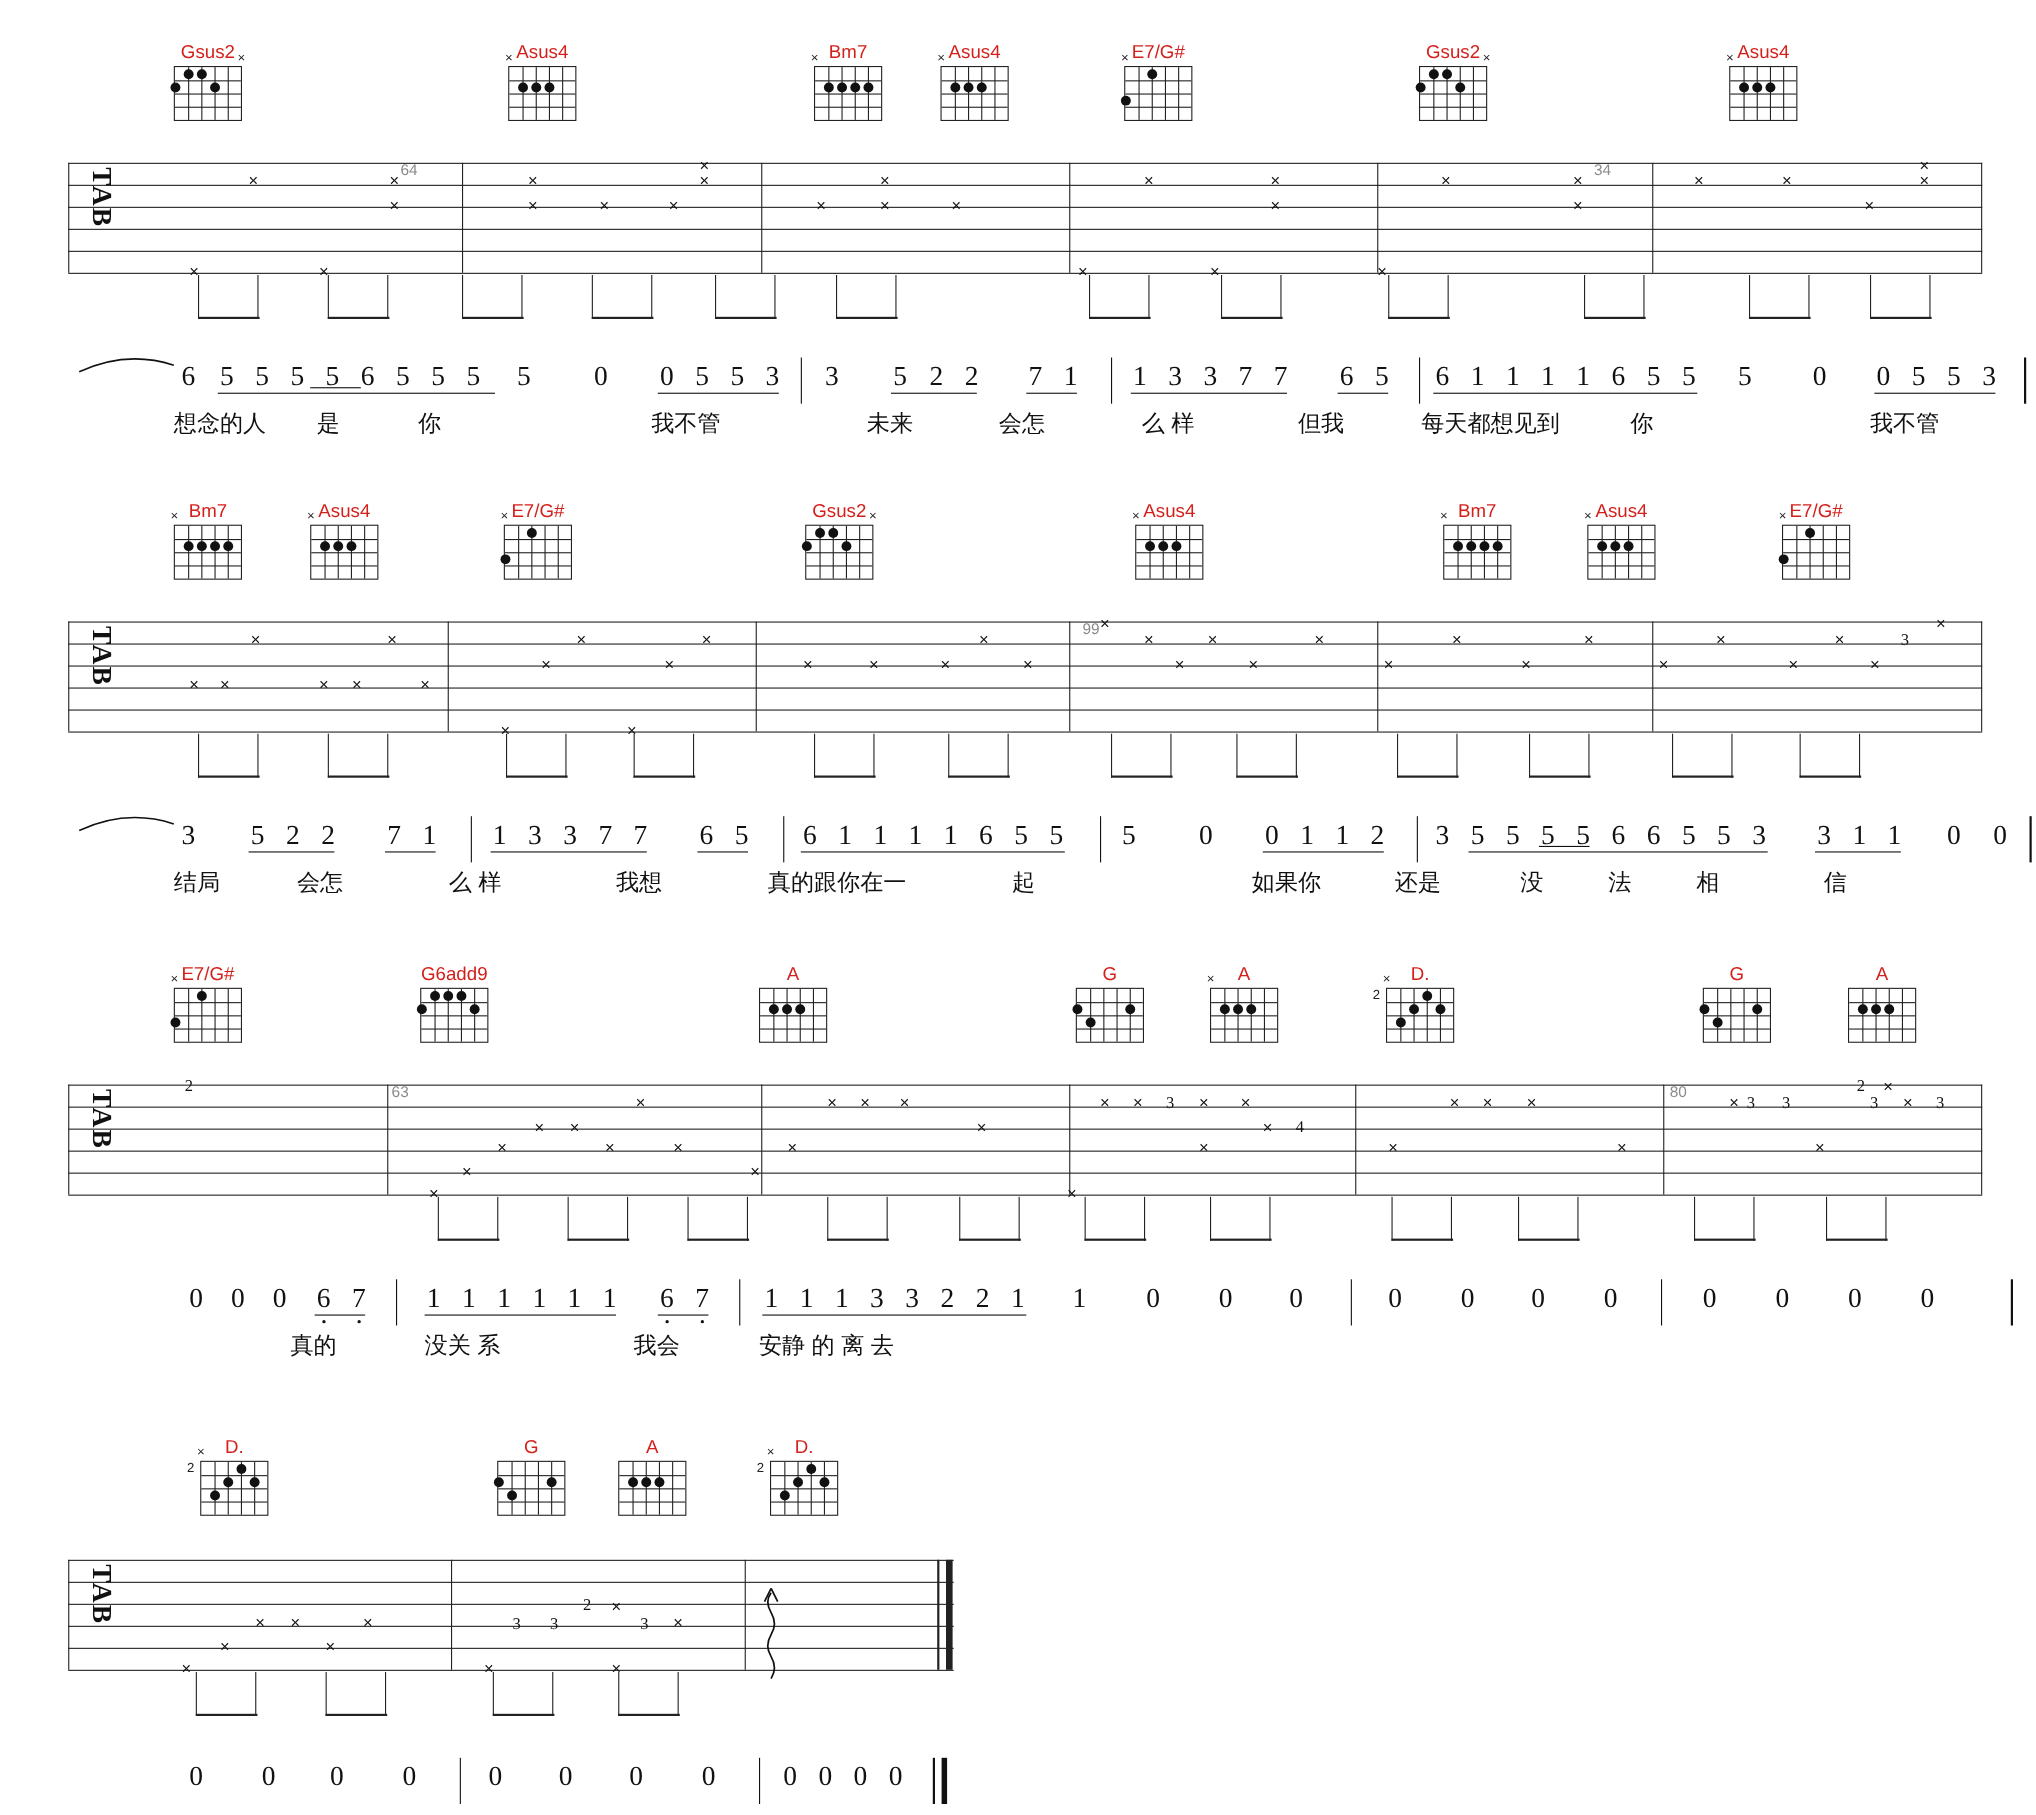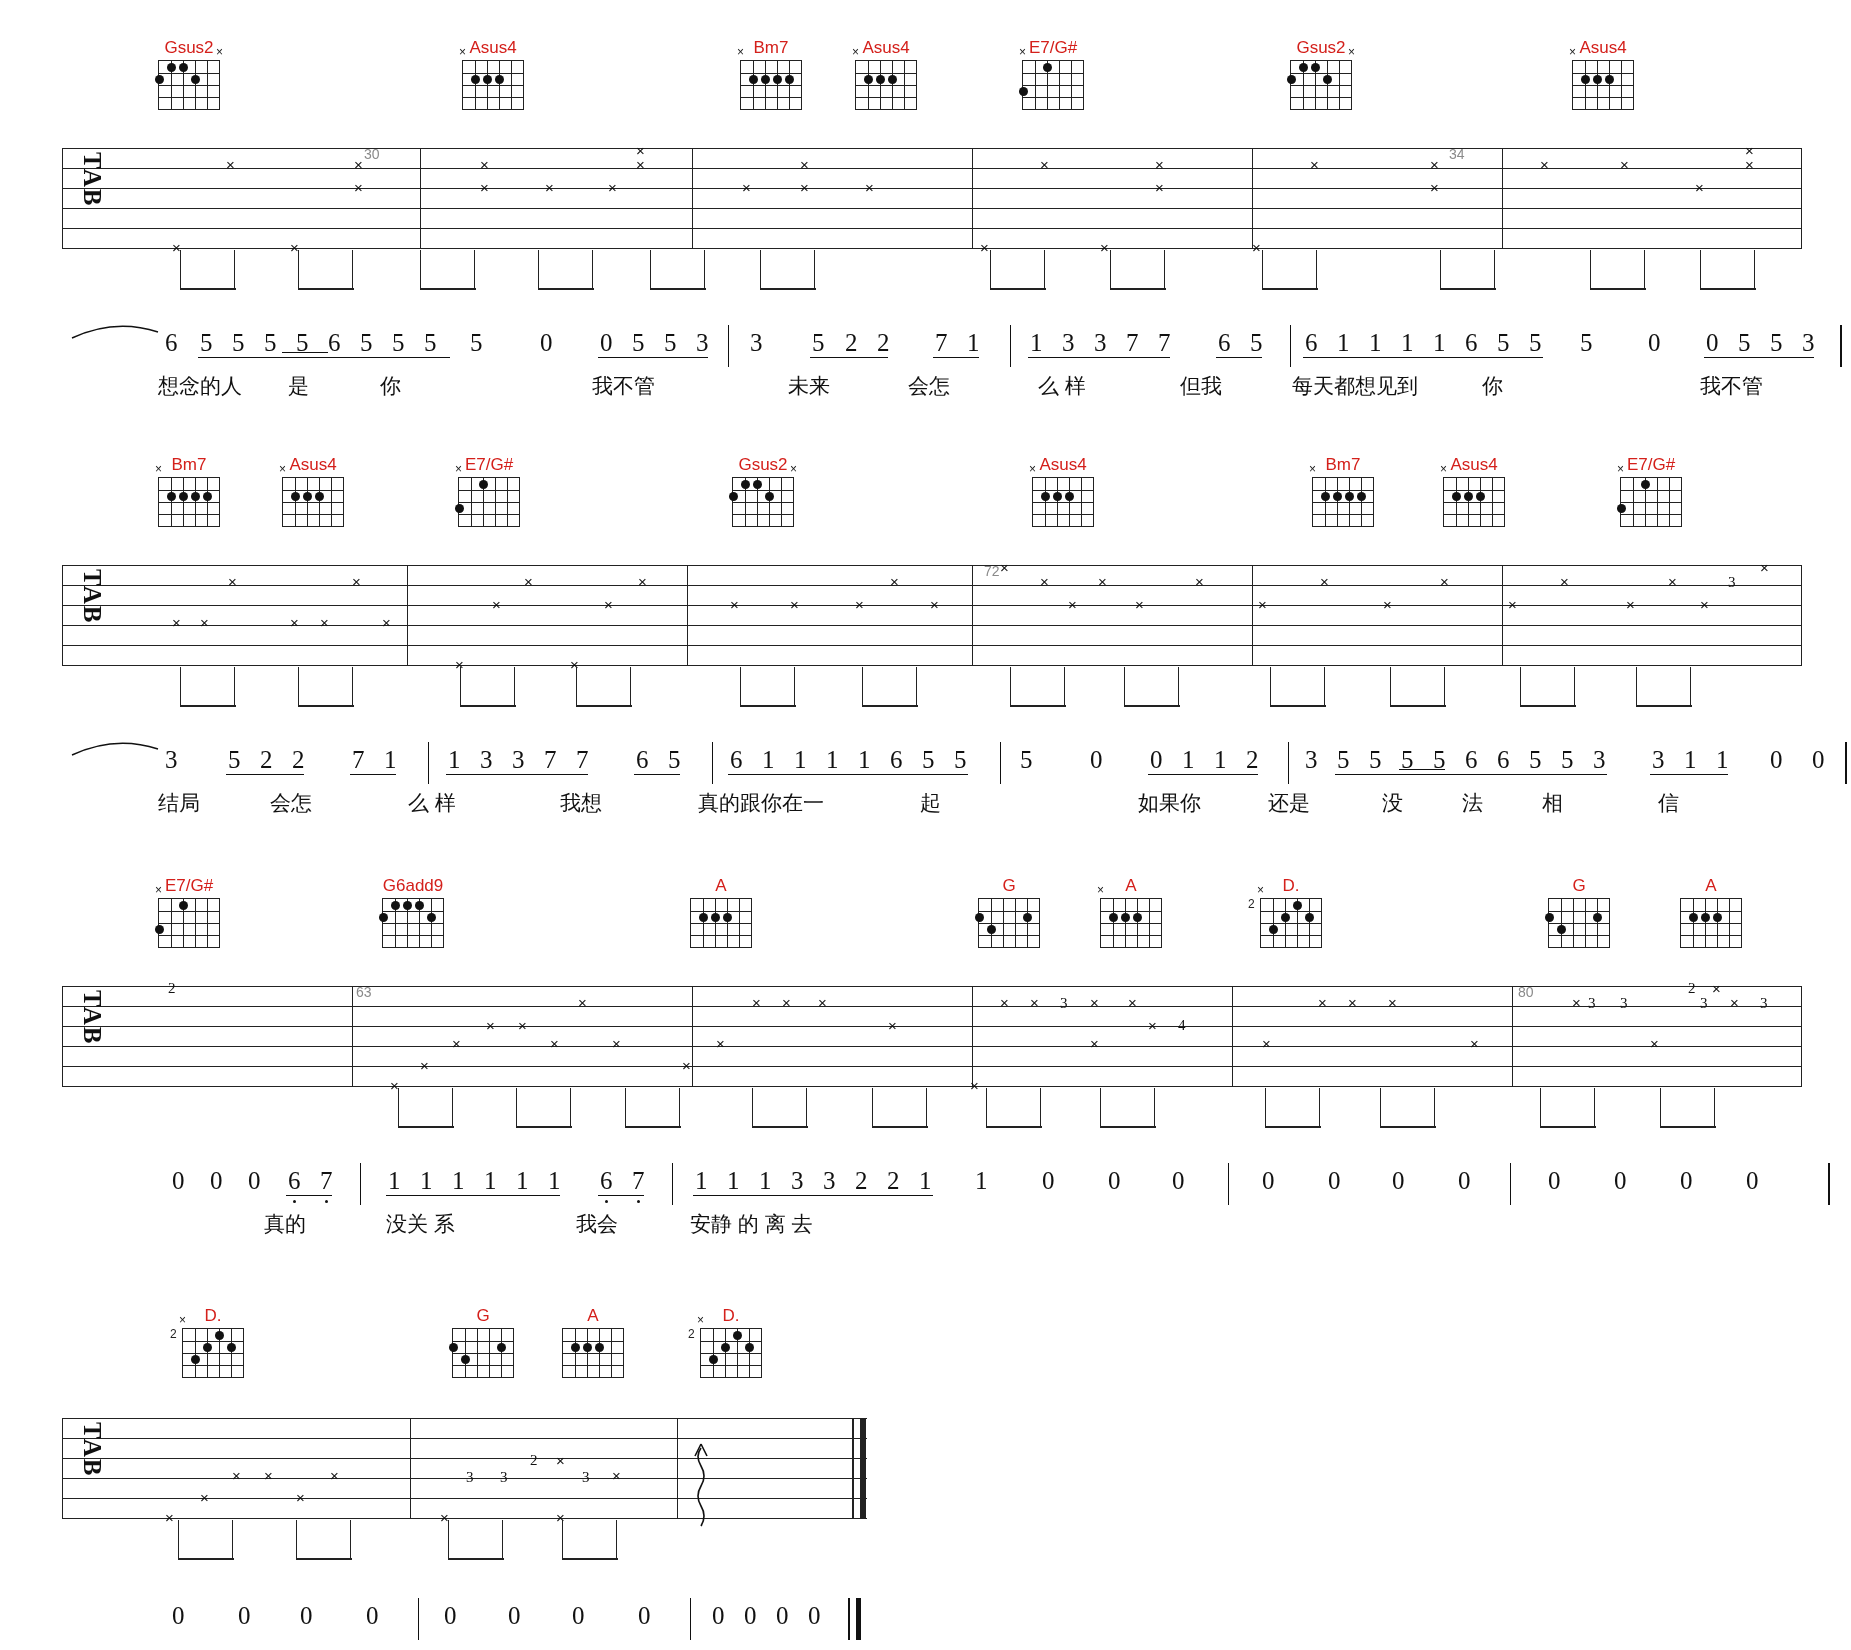--- a/index.html
+++ b/index.html
@@ -179,21 +179,21 @@
       <div class="sl" style="top:100px;width:1740px"></div>
       <div class="barline" style="left:0;top:0;height:100px"></div>
       <div class="barline" style="left:358px;top:0;height:100px"></div>
       <div class="barline" style="left:630px;top:0;height:100px"></div>
       <div class="barline" style="left:910px;top:0;height:100px"></div>
       <div class="barline" style="left:1190px;top:0;height:100px"></div>
       <div class="barline" style="left:1440px;top:0;height:100px"></div>
       <div class="barline" style="left:1739px;top:0;height:100px"></div>
     </div>
     <span class="tabword" style="left:80px;top:152px;writing-mode:vertical-rl;letter-spacing:2px;">TAB</span>
-    <span class="measnum" style="left:364px;top:146px;">30</span>
+    <span class="measnum" style="left:364px;top:146px;">64</span>
     <span class="measnum" style="left:1449px;top:146px;">34</span>
 
     <div>
       <span class="x" style="left:172px;top:240px;">×</span>
       <span class="x" style="left:226px;top:157px;">×</span>
       <span class="x" style="left:290px;top:240px;">×</span>
       <span class="x" style="left:354px;top:157px;">×</span>
         <span class="x" style="left:354px;top:180px;">×</span>
       <span class="x" style="left:480px;top:157px;">×</span>
         <span class="x" style="left:480px;top:180px;">×</span>
@@ -483,21 +483,21 @@
       <div class="sl" style="top:100px;width:1740px"></div>
       <div class="barline" style="left:0;top:0;height:100px"></div>
       <div class="barline" style="left:345px;top:0;height:100px"></div>
       <div class="barline" style="left:625px;top:0;height:100px"></div>
       <div class="barline" style="left:910px;top:0;height:100px"></div>
       <div class="barline" style="left:1190px;top:0;height:100px"></div>
       <div class="barline" style="left:1440px;top:0;height:100px"></div>
       <div class="barline" style="left:1739px;top:0;height:100px"></div>
     </div>
     <span class="tabword" style="left:80px;top:152px;writing-mode:vertical-rl;letter-spacing:2px;">TAB</span>
-    <span class="measnum" style="left:984px;top:146px;">72</span>
+    <span class="measnum" style="left:984px;top:146px;">99</span>
 
     <div>
       <span class="x" style="left:172px;top:198px;">×</span>
       <span class="x" style="left:200px;top:198px;">×</span>
       <span class="x" style="left:228px;top:157px;">×</span>
       <span class="x" style="left:290px;top:198px;">×</span>
       <span class="x" style="left:320px;top:198px;">×</span>
       <span class="x" style="left:352px;top:157px;">×</span>
       <span class="x" style="left:382px;top:198px;">×</span>
       <span class="x" style="left:455px;top:240px;">×</span>

